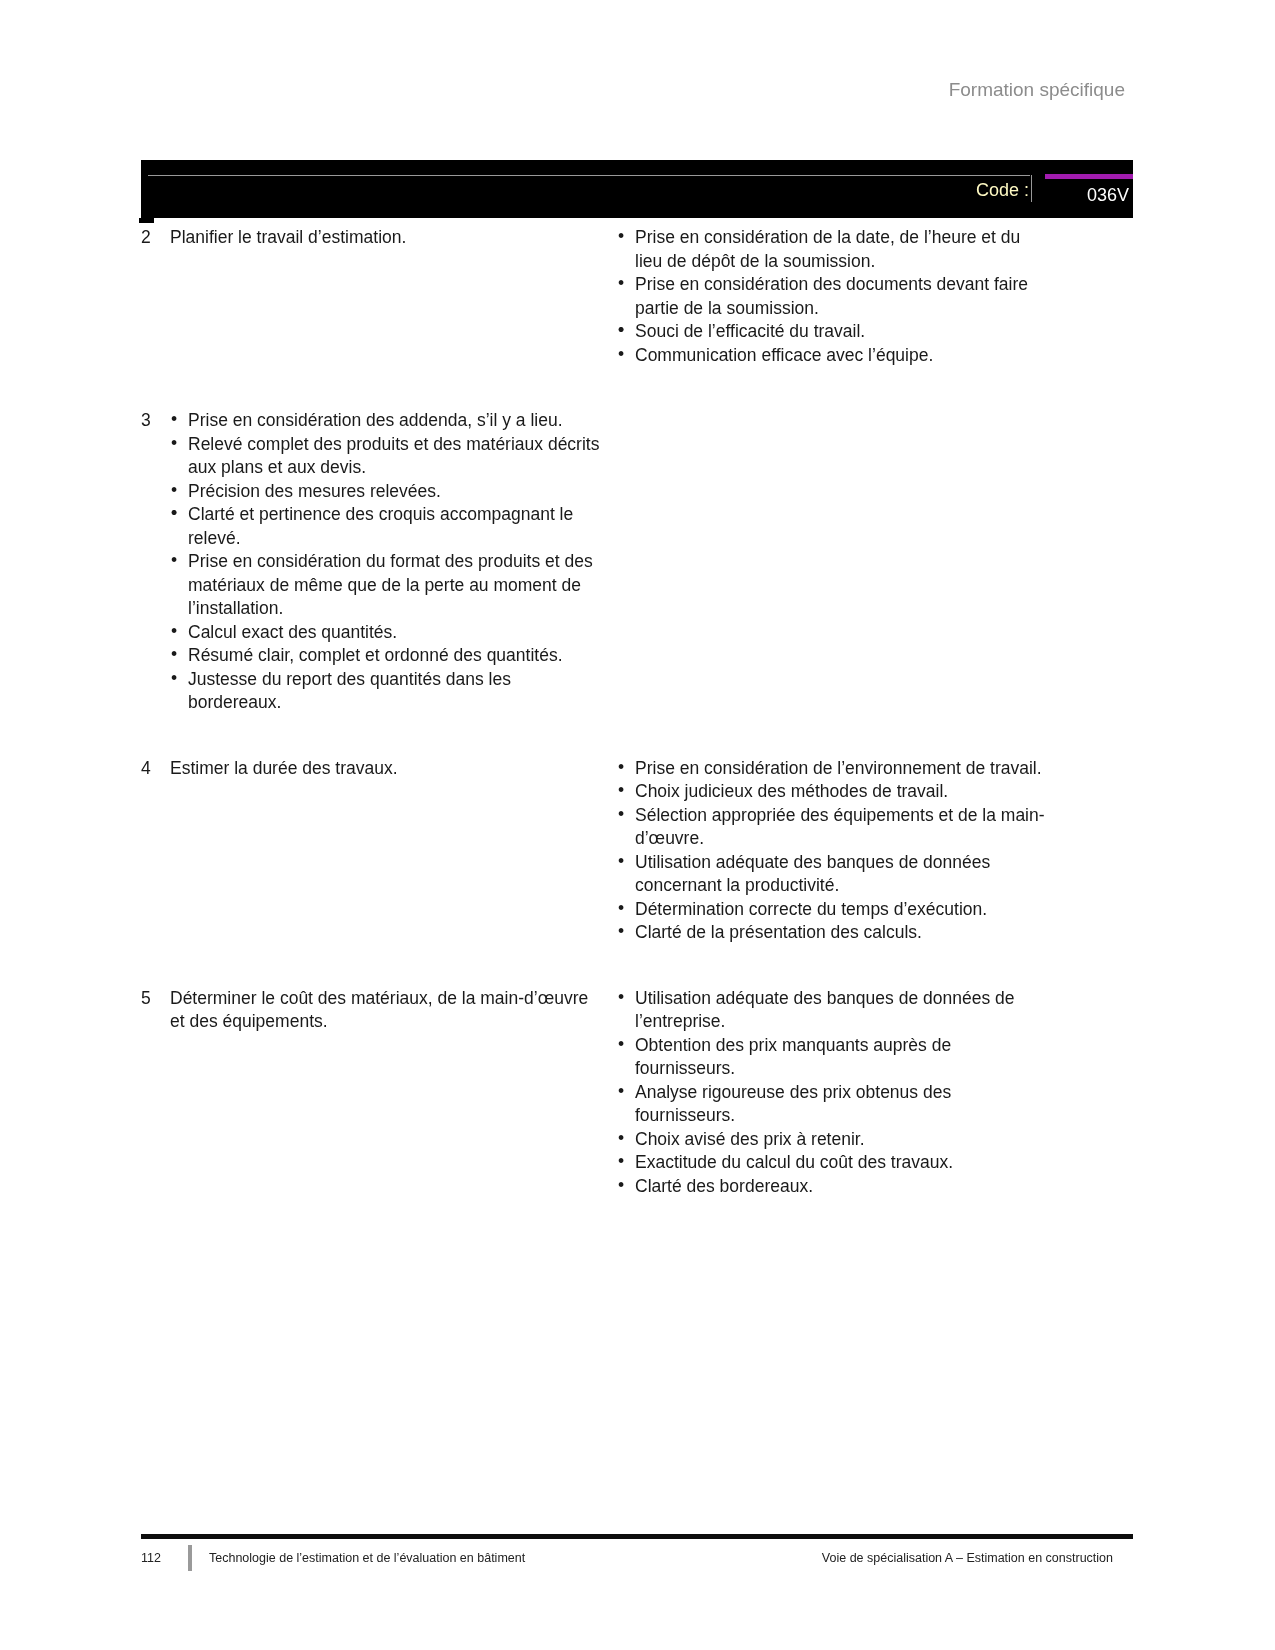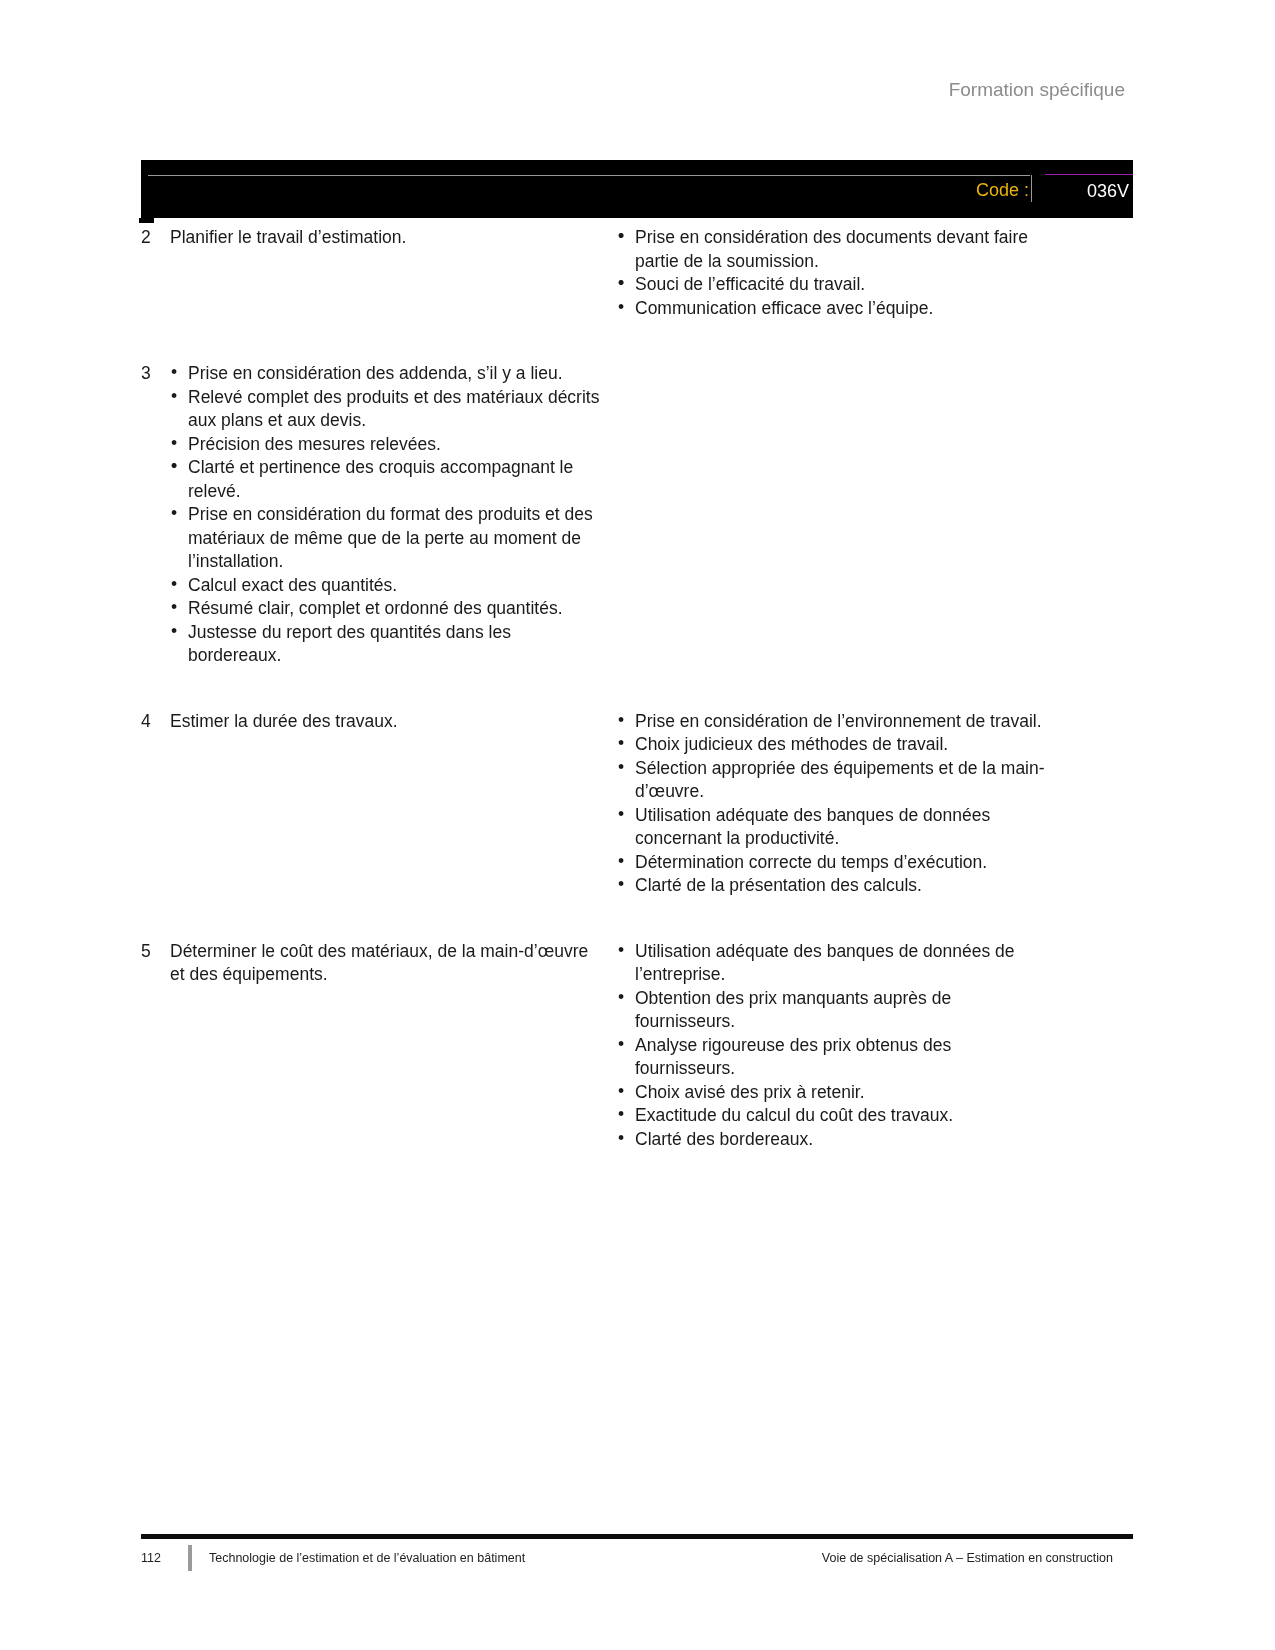--- a/index.html
+++ b/index.html
@@ -10,26 +10,26 @@
   .section-label{
     position:absolute;top:69px;right:150px;
     font-size:19px;line-height:26px;color:#8c8c8c;
   }
   .code-bar{
     position:absolute;left:141px;top:152px;width:992px;height:58px;background:#000;
   }
   .cb-line{position:absolute;left:7px;top:15px;width:882px;height:1px;background:#999;}
   .cb-label{
     position:absolute;left:688px;top:19px;width:200px;text-align:right;
-    color:#eab308;font-size:18px;line-height:22px;
+    color:#fef9c3;font-size:18px;line-height:22px;
   }
   .cb-vsep{position:absolute;left:890px;top:15px;width:1px;height:27px;background:#999;}
   .cb-value{
     position:absolute;left:904px;top:14px;width:88px;box-sizing:border-box;
-    border-top:1px solid #a21caf;color:#fff;font-size:18px;line-height:22px;
+    border-top:5px solid #a21caf;color:#fff;font-size:18px;line-height:22px;
     text-align:right;padding:5px 4px 0 0;
   }
   .bar-stub{position:absolute;left:139px;top:210px;width:15px;height:5px;background:#000;}
   .rows{
     position:absolute;left:141px;top:218px;width:992px;
     font-size:17.5px;line-height:23.5px;
   }
   .row{display:flex;align-items:flex-start;margin-bottom:42px;}
   .num{width:29px;flex:none;}
   .title{width:432px;flex:none;margin-right:15px;}
@@ -58,21 +58,21 @@
     <div class="cb-vsep"></div>
     <div class="cb-value">036V</div>
   </div>
   <div class="bar-stub"></div>
 
   <div class="rows">
     <div class="row">
       <div class="num">2</div>
       <div class="title">Planifier le travail d’estimation.</div>
       <ul class="crit">
-          <li><span class="dot">•</span></li>
+          <li><span class="dot">•</span><span>Prise en considération de la date, de l’heure et du lieu de dépôt de la soumission.</span></li>
           <li><span class="dot">•</span><span>Prise en considération des documents devant faire partie de la soumission.</span></li>
           <li><span class="dot">•</span></li>
           <li><span class="dot">•</span><span>Souci de l’efficacité du travail.</span></li>
           <li><span class="dot">•</span><span>Communication efficace avec l’équipe.</span></li>
         </ul>
     </div>
 
     <div class="row">
       <div class="num">3</div>
       <ul class="crit">

